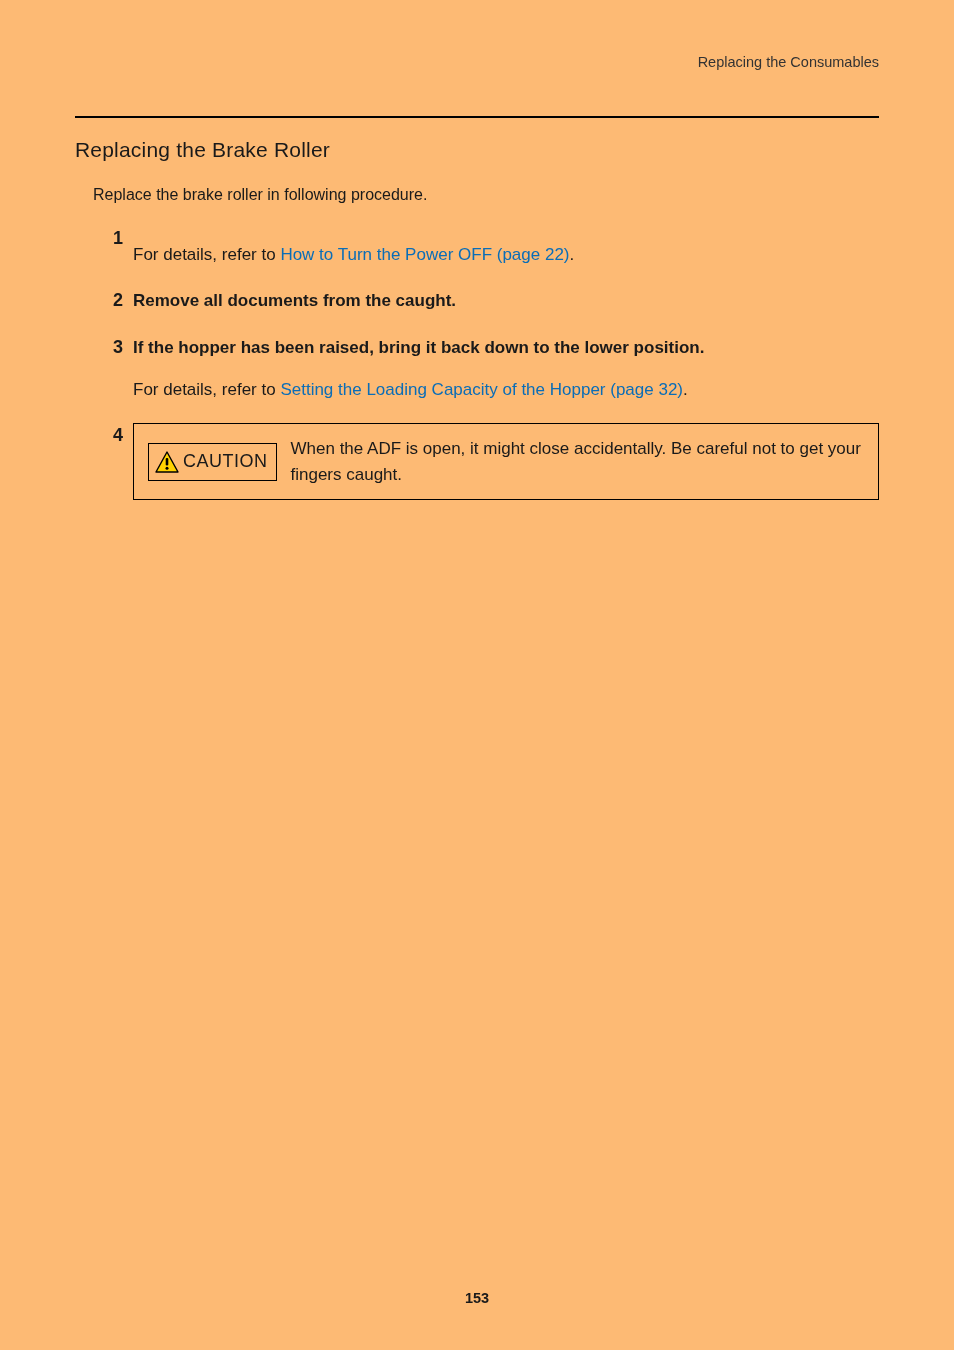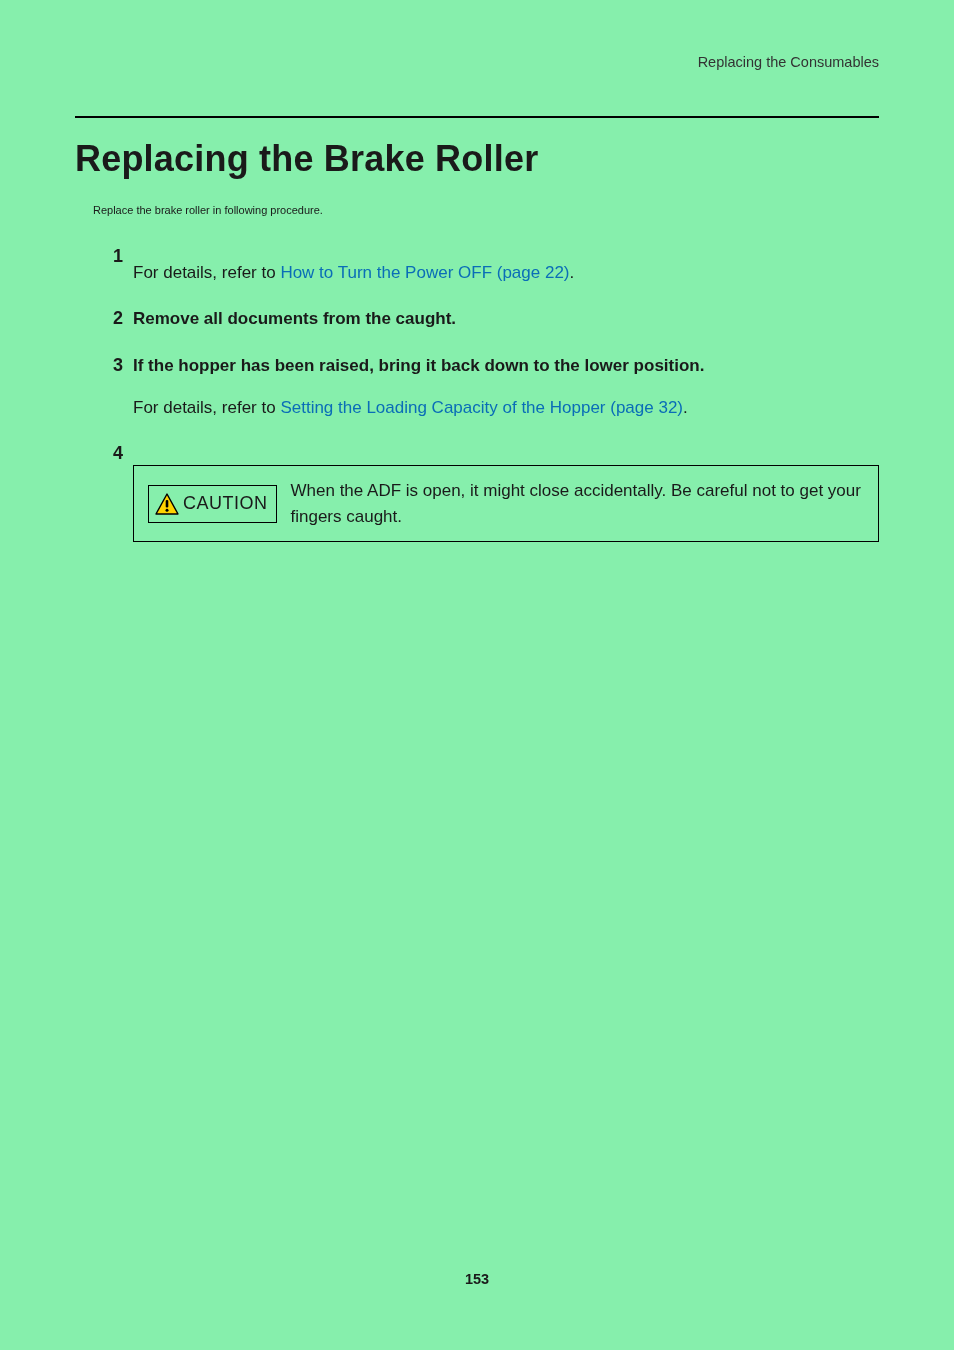--- a/index.html
+++ b/index.html
@@ -6,47 +6,47 @@
   html, body { width: 954px; height: 1350px; }
   body {
     background: #c0c0c0;
     font-family: "Segoe UI", "Helvetica Neue", Arial, sans-serif;
     color: #1a1a1a;
     display: flex;
     align-items: center;
     justify-content: center;
   }
   .page {
-    background: #86efac;
+    background: #fdba74;
     width: 954px;
     height: 1350px;
     position: relative;
     padding: 54px 75px 0 75px;
   }
   .header-text {
     text-align: right;
     font-size: 14.5px;
     color: #333;
     margin-bottom: 46px;
   }
   .hr {
     border: none;
     border-top: 2px solid #000;
     margin-bottom: 20px;
   }
   h1.section-title {
-    font-size: 36px;
-    font-weight: 700;
+    font-size: 21px;
+    font-weight: 400;
     margin-bottom: 24px;
     letter-spacing: 0.2px;
   }
   .intro {
-    font-size: 11px;
+    font-size: 16px;
     margin-left: 18px;
-    margin-bottom: 28px;
+    margin-bottom: 22px;
   }
   ol.steps {
     list-style: none;
     margin-left: 18px;
   }
   ol.steps > li {
     display: flex;
     align-items: flex-start;
     margin-bottom: 20px;
   }
@@ -70,21 +70,20 @@
   .step-detail {
     font-weight: 400;
     margin-top: 16px;
   }
   a.xref {
     color: #0a6db7;
     text-decoration: none;
   }
   .caution-box {
     border: 1.5px solid #000;
-    margin-top: 24px;
     padding: 12px 14px;
     display: flex;
     align-items: center;
     gap: 14px;
   }
   .caution-label-box {
     border: 1.5px solid #000;
     padding: 4px 8px 4px 6px;
     display: flex;
     align-items: center;
@@ -95,21 +94,21 @@
     font-size: 18px;
     letter-spacing: 0.5px;
   }
   .caution-text {
     font-size: 17px;
     line-height: 1.5;
   }
   .warning-icon svg { display: block; }
   .page-number {
     position: absolute;
-    bottom: 63px;
+    bottom: 44px;
     left: 0;
     right: 0;
     text-align: center;
     font-size: 14.5px;
     font-weight: 700;
   }
 </style>
 </head>
 <body>
 

